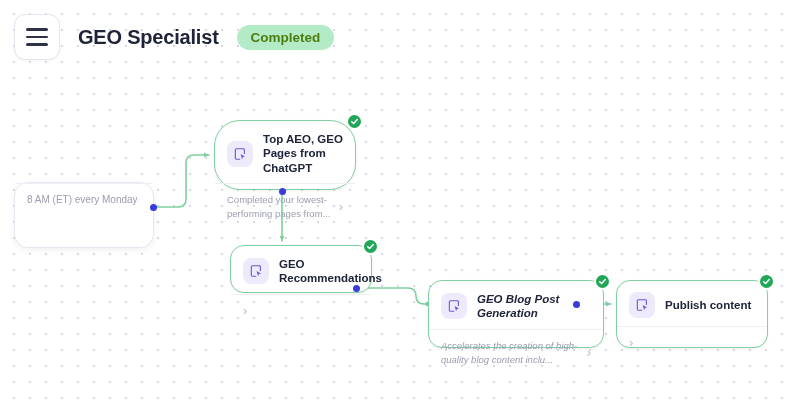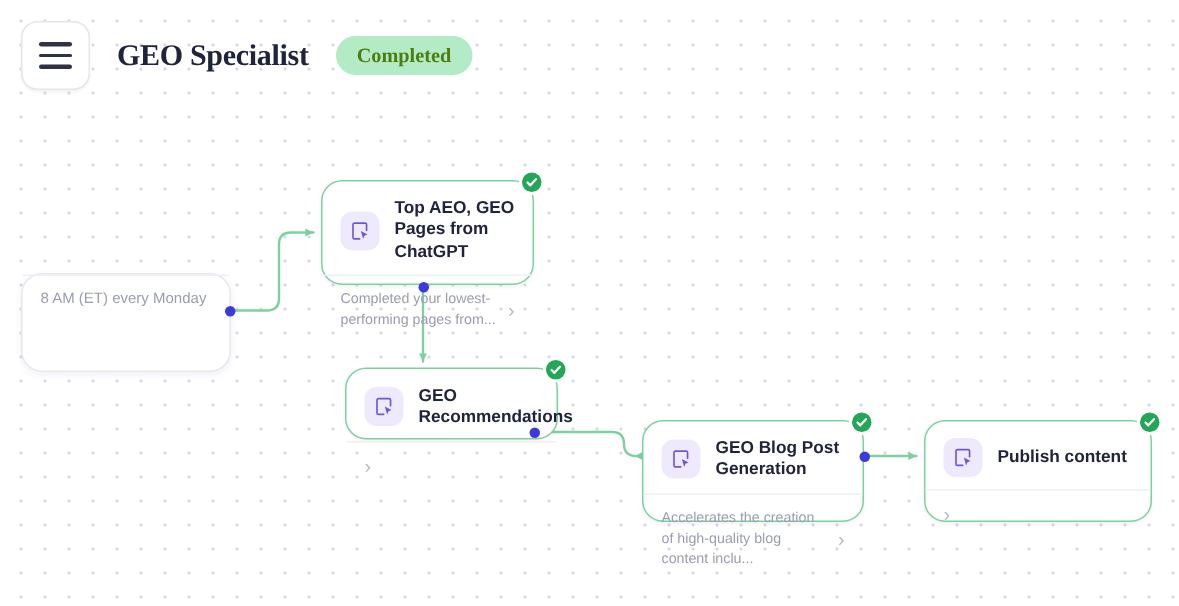--- a/index.html
+++ b/index.html
@@ -34,21 +34,20 @@
 
   
   .header {
     position: absolute;
     left: 0; top: 0;
     display: flex;
     align-items: center;
     gap: 18px;
     padding: 14px 0 0 14px;
     z-index: 30;
-    font-family: Liberation Serif, serif;
   }
 
   .menu-btn {
     width: 46px;
     height: 46px;
     border-radius: 11px;
     background: #ffffff;
     border: 1px solid #e4e5ee;
     box-shadow: 0 1px 2px rgba(18,20,45,.05);
     display: flex;
@@ -222,21 +221,21 @@
     <div class="status-badge">Completed</div>
   </div>
 
   <div class="node plain" style="left:14px;top:182px;width:140px;height:66px;">
     <div class="node-divider"></div>
     <div class="node-body">
       <div class="node-desc">8 AM (ET) every Monday</div>
     </div>
   </div>
 
-  <div class="node" style="left:214px;top:120px;width:142px;height:70px;">
+  <div class="node" style="left:214px;top:120px;width:142px;height:70px;border-radius:26px;">
     <div class="check-badge">
       <svg width="9" height="9" viewBox="0 0 24 24" fill="none" stroke="#ffffff" stroke-width="4" stroke-linecap="round" stroke-linejoin="round">
         <path d="M4.5 12.5 L9.5 17.5 L19.5 6.5"></path>
       </svg>
     </div>
     <div class="node-head">
       <div class="node-icon">
         <svg width="14" height="14" viewBox="0 0 24 24" fill="none" stroke="#6a5ad1" stroke-width="1.9" stroke-linecap="round" stroke-linejoin="round">
           <path d="M19.5 11.2 V4.6 A1.6 1.6 0 0 0 17.9 3 H5.6 A1.6 1.6 0 0 0 4 4.6 V19.4 A1.6 1.6 0 0 0 5.6 21 H11.6"></path>
           <path d="M13 12 L20.6 16.1 L17.1 17.3 L15.6 21 Z" fill="#6a5ad1" stroke="none"></path>
@@ -265,21 +264,21 @@
         </svg>
       </div>
       <div class="node-title">GEO Recommendations</div>
     </div>
     <div class="node-divider"></div>
     <div class="node-body">
       <div class="chevron">›</div>
     </div>
   </div>
 
-  <div class="node" style="left:428px;top:280px;width:148px;height:68px;">
+  <div class="node" style="left:428px;top:280px;width:176px;height:68px;font-style:italic;">
     <div class="check-badge">
       <svg width="9" height="9" viewBox="0 0 24 24" fill="none" stroke="#ffffff" stroke-width="4" stroke-linecap="round" stroke-linejoin="round">
         <path d="M4.5 12.5 L9.5 17.5 L19.5 6.5"></path>
       </svg>
     </div>
     <div class="node-head">
       <div class="node-icon">
         <svg width="14" height="14" viewBox="0 0 24 24" fill="none" stroke="#6a5ad1" stroke-width="1.9" stroke-linecap="round" stroke-linejoin="round">
           <path d="M19.5 11.2 V4.6 A1.6 1.6 0 0 0 17.9 3 H5.6 A1.6 1.6 0 0 0 4 4.6 V19.4 A1.6 1.6 0 0 0 5.6 21 H11.6"></path>
           <path d="M13 12 L20.6 16.1 L17.1 17.3 L15.6 21 Z" fill="#6a5ad1" stroke="none"></path>

